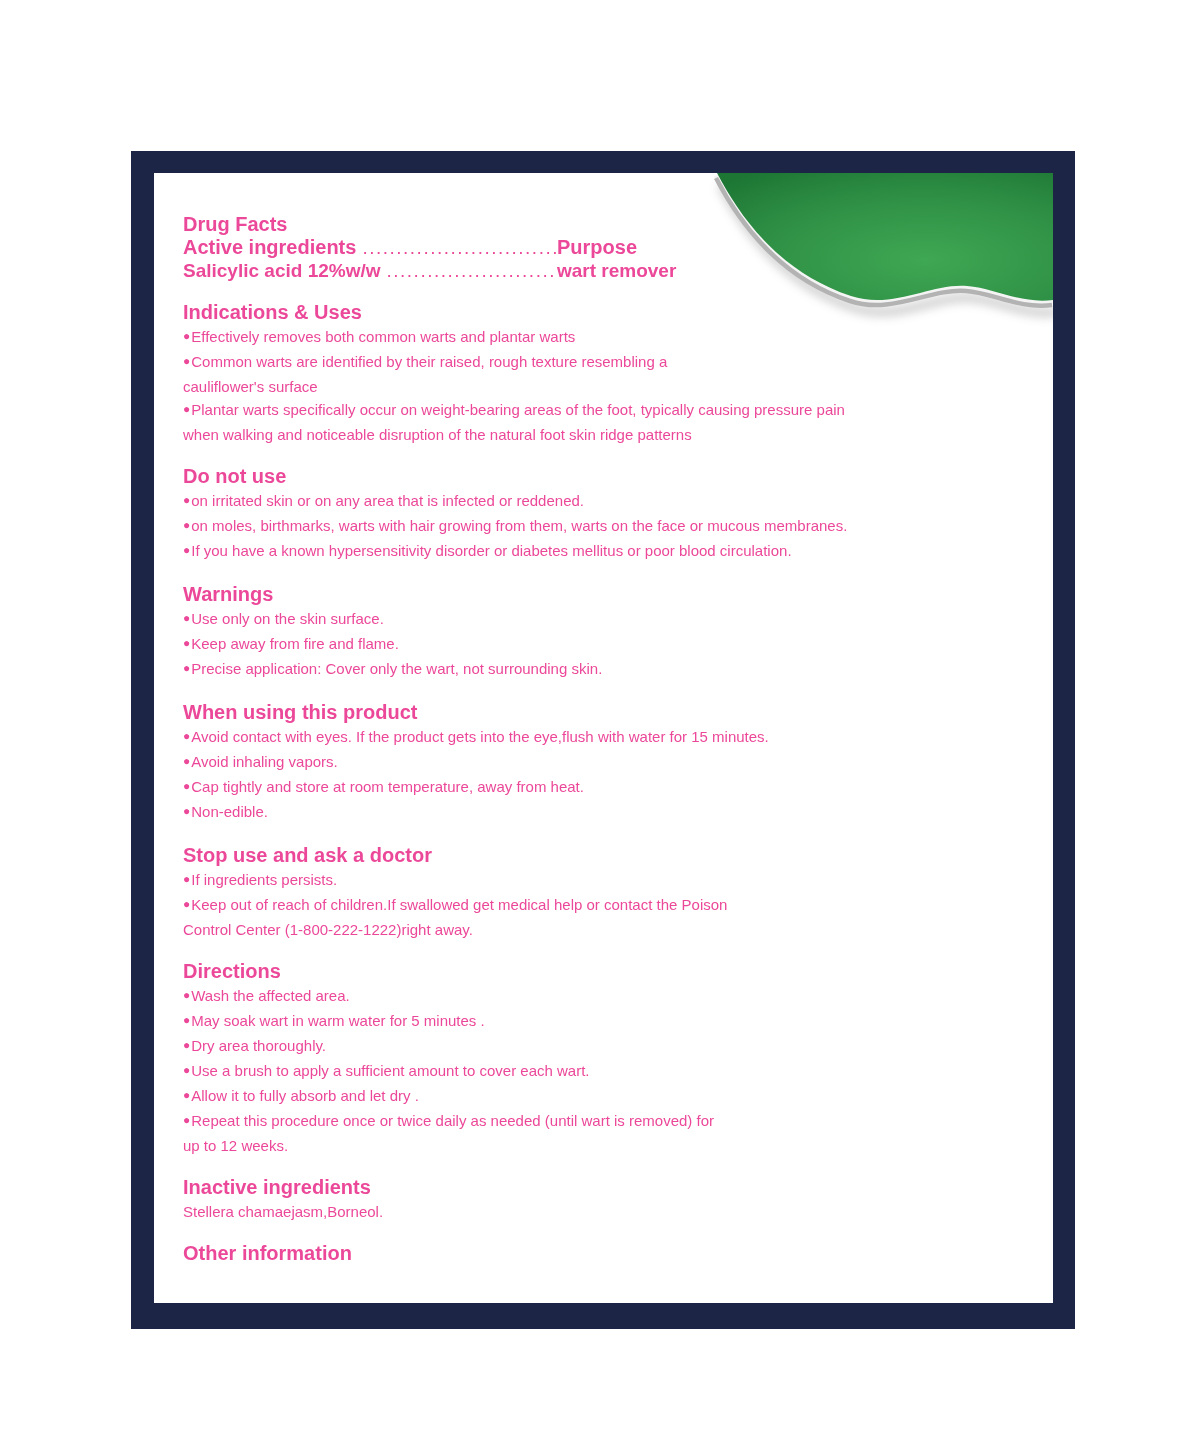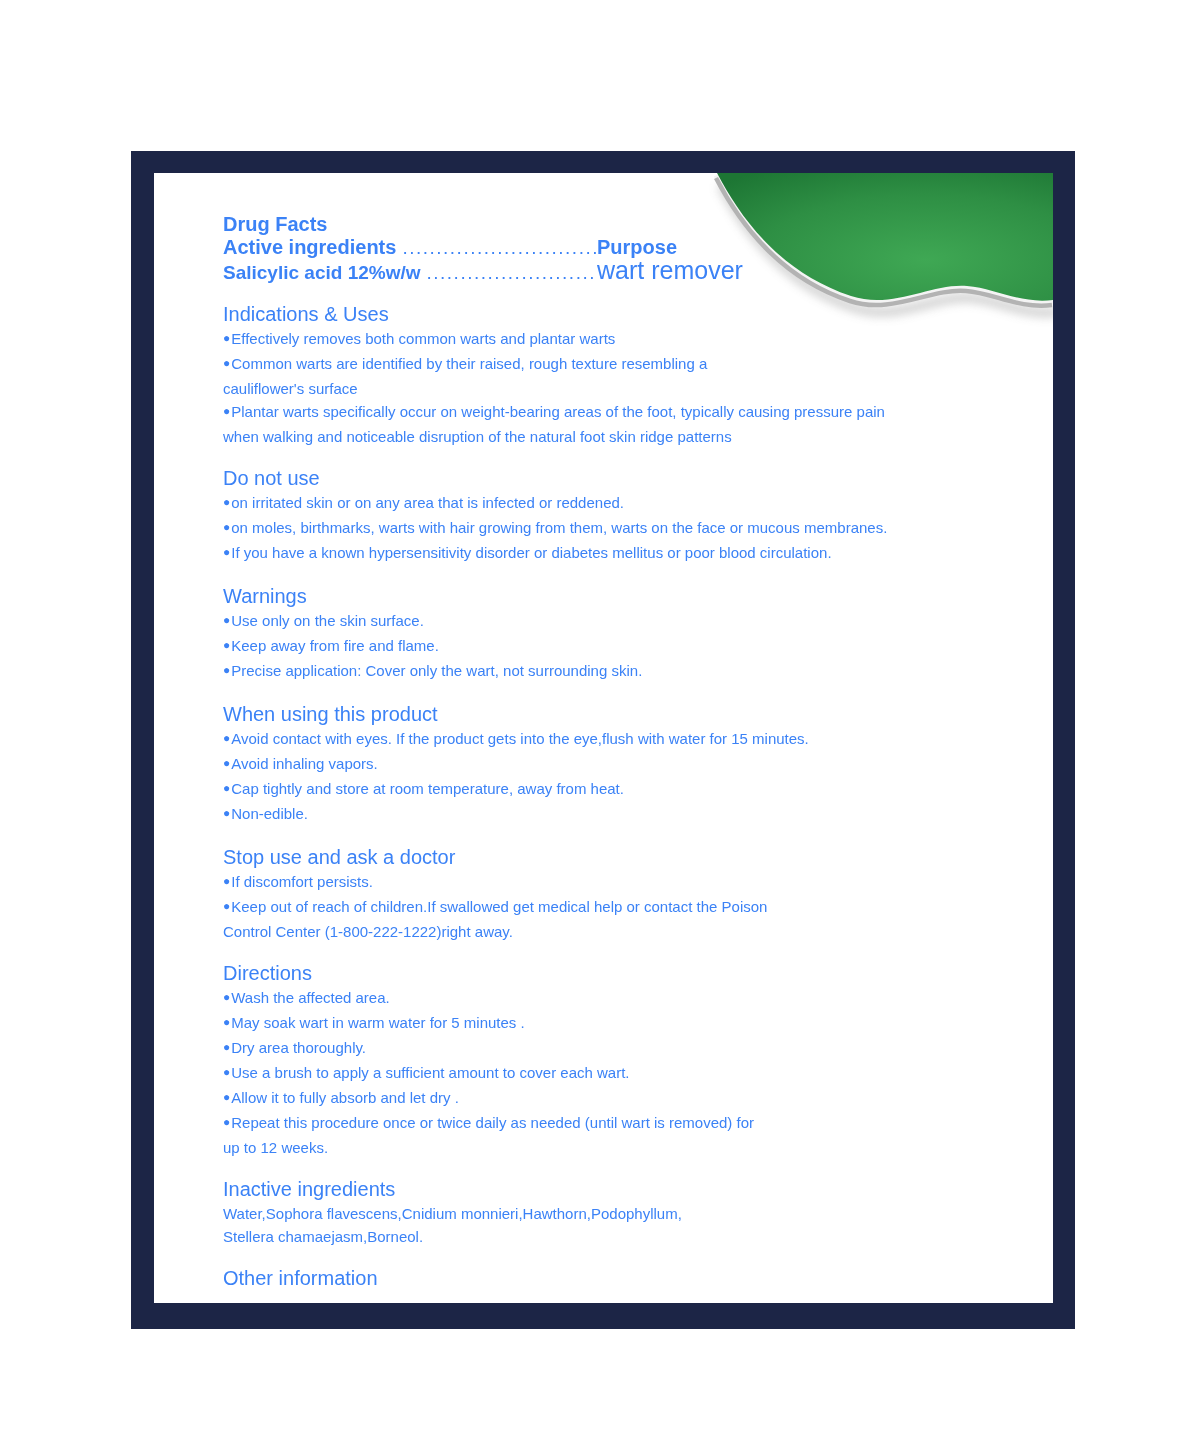--- a/index.html
+++ b/index.html
@@ -23,38 +23,38 @@
   .brand-text{
     position:absolute;top:22px;left:88px;width:260px;
     color:#ffffff;font-weight:bold;font-style:italic;
     font-size:62px;letter-spacing:-2px;white-space:nowrap;
   }
   .brand-text sup{
     font-size:27px;font-style:normal;letter-spacing:0;
     position:relative;top:-6px;left:2px;font-weight:normal;
   }
   .content{
-    position:absolute;left:29px;top:40px;right:20px;color:#3b82f6;margin-left:40px;
+    position:absolute;left:29px;top:40px;right:20px;color:#ec4899;
   }
   .df-title{font-size:20px;font-weight:bold;line-height:23px;}
   .df-row{
     display:grid;grid-template-columns:auto 1fr 118px;align-items:baseline;
     width:492px;line-height:23px;
   }
   .df-row .lbl{font-size:20px;font-weight:bold;white-space:nowrap;}
   .df-row.plain .lbl{font-size:19px;font-weight:bold;}
   .df-row .dots{
     overflow:hidden;white-space:nowrap;font-size:19px;letter-spacing:1.5px;
     padding:0 6px;
   }
   .df-row .purpose{font-size:20px;font-weight:bold;white-space:nowrap;}
-  .df-row.plain .purpose{font-size:25px;font-weight:normal;}
+  .df-row.plain .purpose{font-size:19px;font-weight:bold;}
   #sections{margin-top:0;}
   #sections h2{
-    font-size:20px;font-weight:normal;line-height:24px;
+    font-size:20px;font-weight:bold;line-height:24px;
     margin:18px 0 1px 0;
   }
   #sections .line{
     font-size:15px;line-height:23px;margin:0;white-space:nowrap;
   }
   #sections .line.bullet::before{
     content:"\25CF";font-size:12px;position:relative;top:-2px;margin-right:1px;
   }
 </style>
 </head>
@@ -124,37 +124,36 @@
           </section>
           <section>
             <h2>When using this product</h2>
             <p class="line bullet">Avoid contact with eyes. If the product gets into the eye,flush with water for 15 minutes.</p>
             <p class="line bullet">Avoid inhaling vapors.</p>
             <p class="line bullet">Cap tightly and store at room temperature, away from heat.</p>
             <p class="line bullet">Non-edible.</p>
           </section>
           <section>
             <h2>Stop use and ask a doctor</h2>
-            <p class="line bullet">If discomfort persists.</p>
+            <p class="line bullet">If ingredients persists.</p>
             <p class="line bullet">Keep out of reach of children.If swallowed get medical help or contact the Poison</p>
             <p class="line cont">Control Center (1-800-222-1222)right away.</p>
           </section>
           <section>
             <h2>Directions</h2>
             <p class="line bullet">Wash the affected area.</p>
             <p class="line bullet">May soak wart in warm water for 5 minutes .</p>
             <p class="line bullet">Dry area thoroughly.</p>
             <p class="line bullet">Use a brush to apply a sufficient amount to cover each wart.</p>
             <p class="line bullet">Allow it to fully absorb and let dry .</p>
             <p class="line bullet">Repeat this procedure once or twice daily as needed (until wart is removed) for</p>
             <p class="line cont">up to 12 weeks.</p>
           </section>
           <section>
             <h2>Inactive ingredients</h2>
-            <p class="line cont">Water,Sophora flavescens,Cnidium monnieri,Hawthorn,Podophyllum,</p>
             <p class="line cont">Stellera chamaejasm,Borneol.</p>
           </section>
           <section>
             <h2>Other information</h2>
           </section>
         </div>
     </div>
 
   </div>
 </div>

